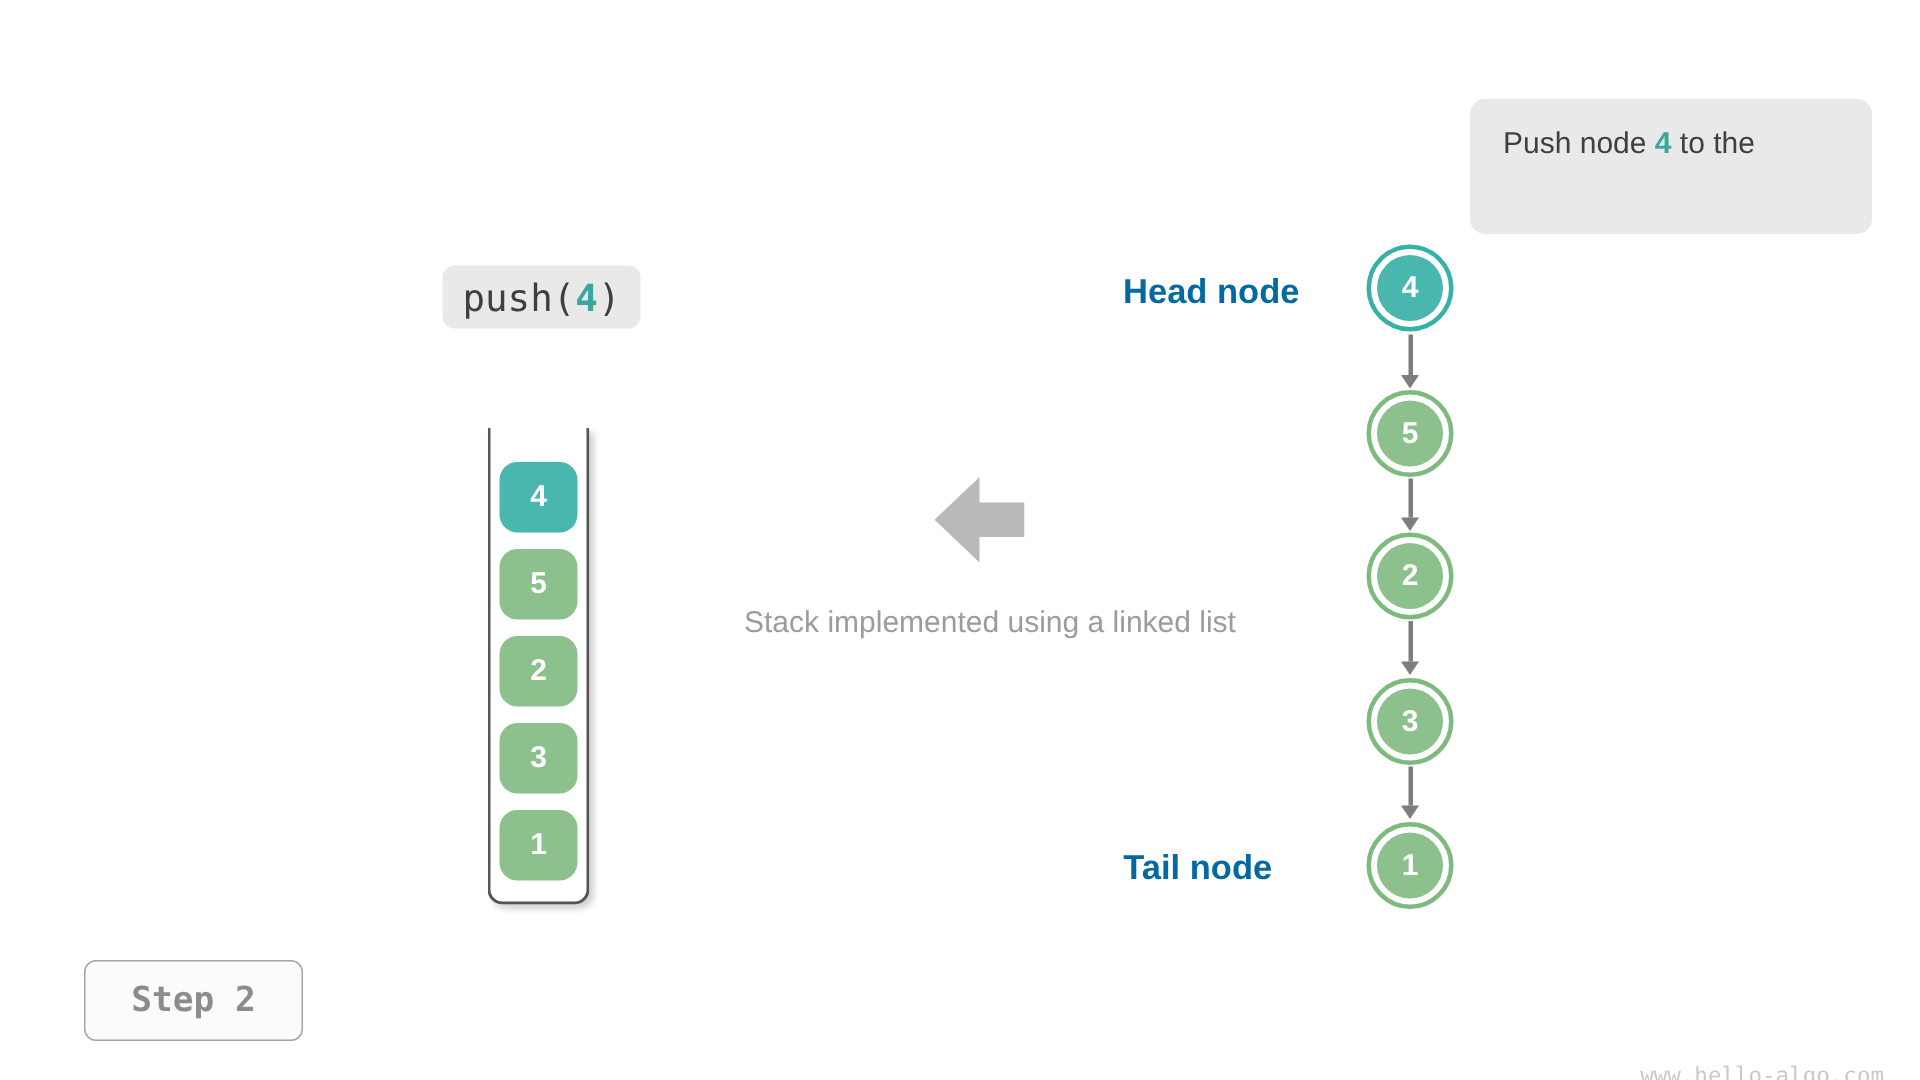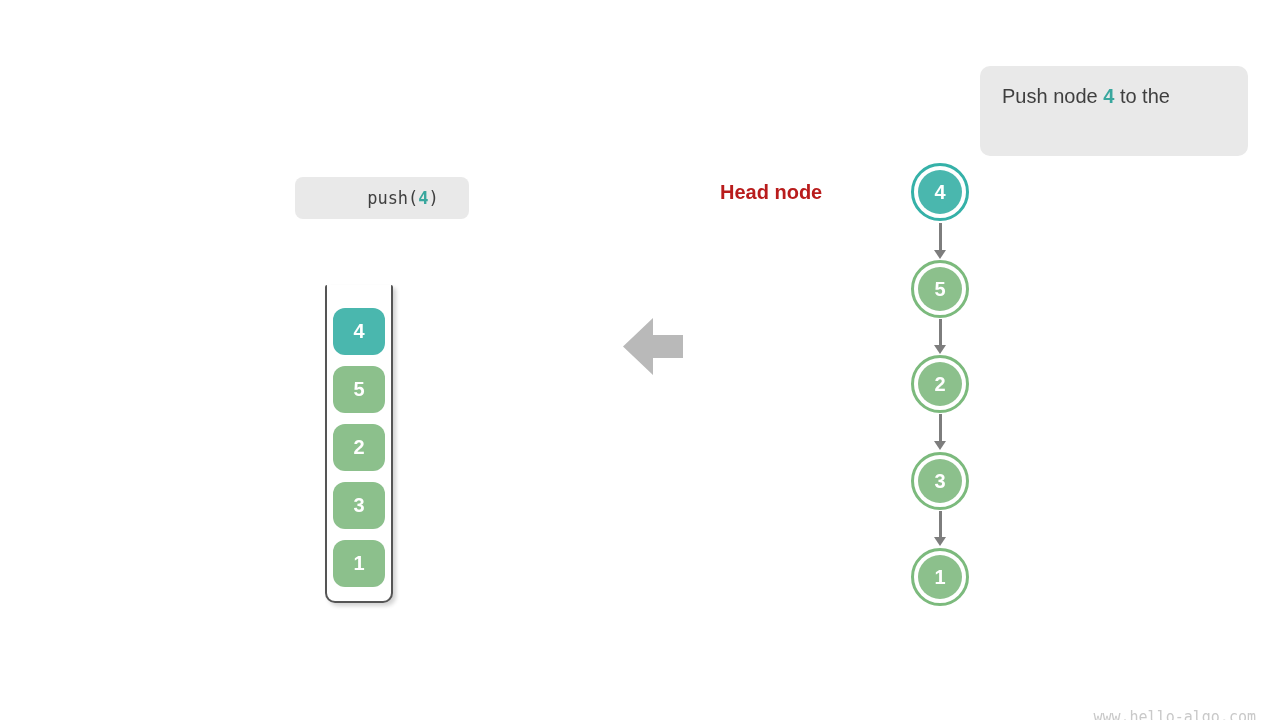--- a/index.html
+++ b/index.html
@@ -14,21 +14,21 @@
 
   
   .callout{position:absolute;left:960px;top:66px;width:268px;height:90px;box-sizing:border-box;
            background:var(--callout_bg);border-radius:10px;padding:16px 0 0 22px;
            font-size:20px;line-height:29px;color:var(--body_text);}
   .hl{color:var(--accent_text);font-weight:bold;}
 
   
   .op{position:absolute;left:275px;top:177px;width:132px;height:42px;background:var(--callout_bg);
       border-radius:8px;display:flex;align-items:center;justify-content:center;
-      font-family:"DejaVu Sans Mono",monospace;font-size:17px;color:var(--body_text);padding-left:42px;}
+      font-family:"DejaVu Sans Mono",monospace;font-size:25px;color:var(--body_text);}
 
   
   .stack{position:absolute;left:305px;top:285px;width:68px;height:318px;box-sizing:border-box;
          border-left:2px solid var(--container_border);border-right:2px solid var(--container_border);
          border-bottom:2px solid var(--container_border);border-radius:2px 2px 10px 10px;
          box-shadow:3px 3px 4px rgba(0,0,0,0.18);padding-top:23px;
          display:flex;flex-direction:column;align-items:center;background:#fff;}
   .stack-item{width:52px;height:47px;border-radius:12px;background:var(--green_fill);
               color:#fff;font-weight:bold;font-size:20px;display:flex;align-items:center;
               justify-content:center;margin-bottom:11px;flex:none;}
@@ -48,22 +48,22 @@
   .node .inner{width:44px;height:44px;border-radius:50%;background:var(--green_fill);color:#fff;
                font-weight:bold;font-size:20px;display:flex;align-items:center;justify-content:center;}
   .node.teal{border-color:var(--teal_ring);}
   .node.teal .inner{background:var(--teal_fill);}
 
   .connector{position:absolute;left:908px;width:24px;display:flex;flex-direction:column;align-items:center;}
   .connector .line{width:3px;flex:1;background:var(--connector);}
   .connector .head{width:0;height:0;border-left:6px solid transparent;border-right:6px solid transparent;
                    border-top:9px solid var(--connector);}
 
-  .side-label{position:absolute;width:175px;text-align:left;font-size:20px;font-weight:bold;
-              color:#b91c1c;}
+  .side-label{position:absolute;width:175px;text-align:center;font-size:23px;font-weight:bold;
+              color:#0369a1;}
   .head-label{left:700px;top:181px;}
   .tail-label{left:691px;top:565px;}
 
   
   .step{position:absolute;left:36px;top:640px;width:146px;height:54px;box-sizing:border-box;
         background:#fbfbfb;border:1px solid #a3a3a3;border-radius:8px;
         display:flex;align-items:center;justify-content:center;
         font-family:"DejaVu Sans Mono",monospace;font-size:23px;font-weight:bold;color:var(--step_text);}
 
   
@@ -90,22 +90,24 @@
     <div class="stack-item">5</div>
     <div class="stack-item">2</div>
     <div class="stack-item">3</div>
     <div class="stack-item">1</div>
   </div>
 
   <svg class="block-arrow" viewBox="0 0 60 57" xmlns="http://www.w3.org/2000/svg">
     <polygon points="0,28.5 30,0 30,17 60,17 60,40 30,40 30,57" fill="#b9b9b9"></polygon>
   </svg>
 
+  <div class="caption">Stack implemented using a linked list</div>
 
   <div class="side-label head-label">Head node</div>
+  <div class="side-label tail-label">Tail node</div>
 
   <div class="node teal" style="top:163px">
       <div class="inner">4</div>
     </div>
   <div class="node" style="top:260px">
       <div class="inner">5</div>
     </div>
   <div class="node" style="top:355px">
       <div class="inner">2</div>
     </div>
@@ -126,16 +128,19 @@
     </div>
   <div class="connector" style="top:414px;height:36px">
       <div class="line"></div>
       <div class="head"></div>
     </div>
   <div class="connector" style="top:511px;height:35px">
       <div class="line"></div>
       <div class="head"></div>
     </div>
 
+  <div class="step">
+      <span>Step 2</span>
+    </div>
 
   <div class="watermark">www.hello-algo.com</div>
 
 </div>
 
 </body></html>

